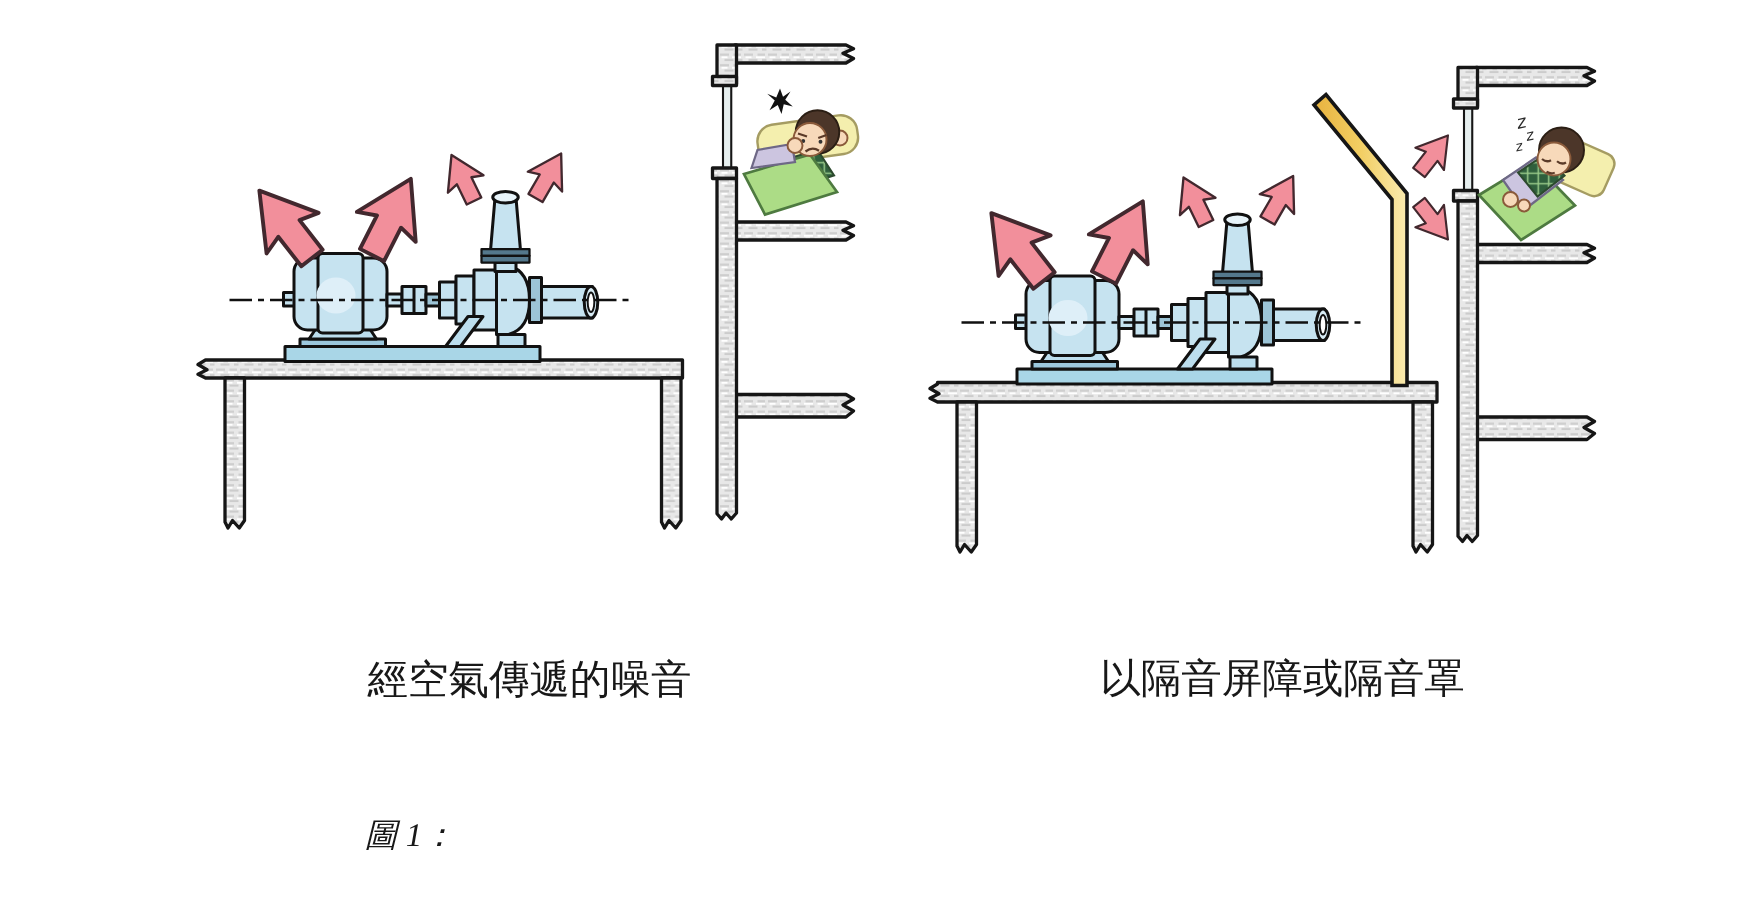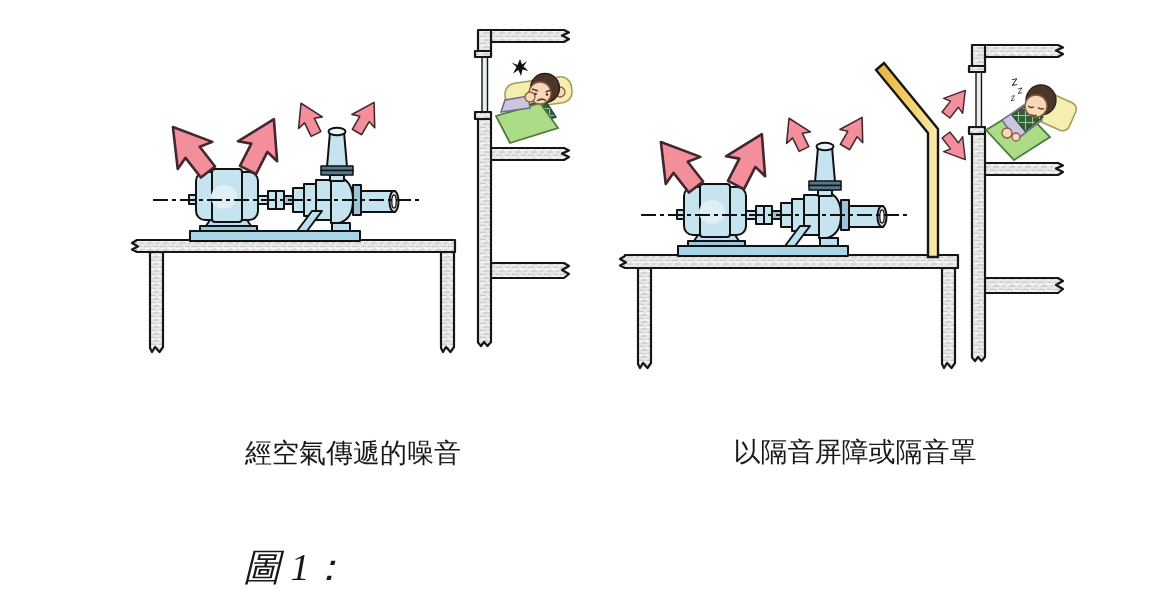--- a/index.html
+++ b/index.html
@@ -3,21 +3,21 @@
 <meta charset="utf-8">
 <style>
   html,body{margin:0;padding:0;background:#fff;}
   #stage{position:relative;width:1170px;height:600px;background:#ffffff;overflow:hidden;
          font-family:"Liberation Serif","DejaVu Serif",serif;color:#181818;}
   #art{position:absolute;left:0;top:0;}
   .scene-label{position:absolute;font-size:27px;text-align:center;line-height:39px;color:#181818;}
   #label-left{left:203px;top:434px;width:300px;}
   #label-right{left:680px;top:433px;width:350px;}
   #fig-caption{position:absolute;left:243px;top:542px;display:flex;align-items:center;
-               font-style:italic;font-size:38px;color:#181818;white-space:nowrap;}
+               font-style:italic;font-size:22px;color:#181818;white-space:nowrap;}
   #fig-caption .cap-prefix{margin-right:46px;}
   svg text.zz{font-family:"DejaVu Sans",sans-serif;font-style:italic;fill:#2a2a2a;}
 </style>
 </head>
 <body>
 
 <div id="stage">
 
   <svg id="art" width="1170" height="600" viewBox="0 0 1170 600">
     <defs>

